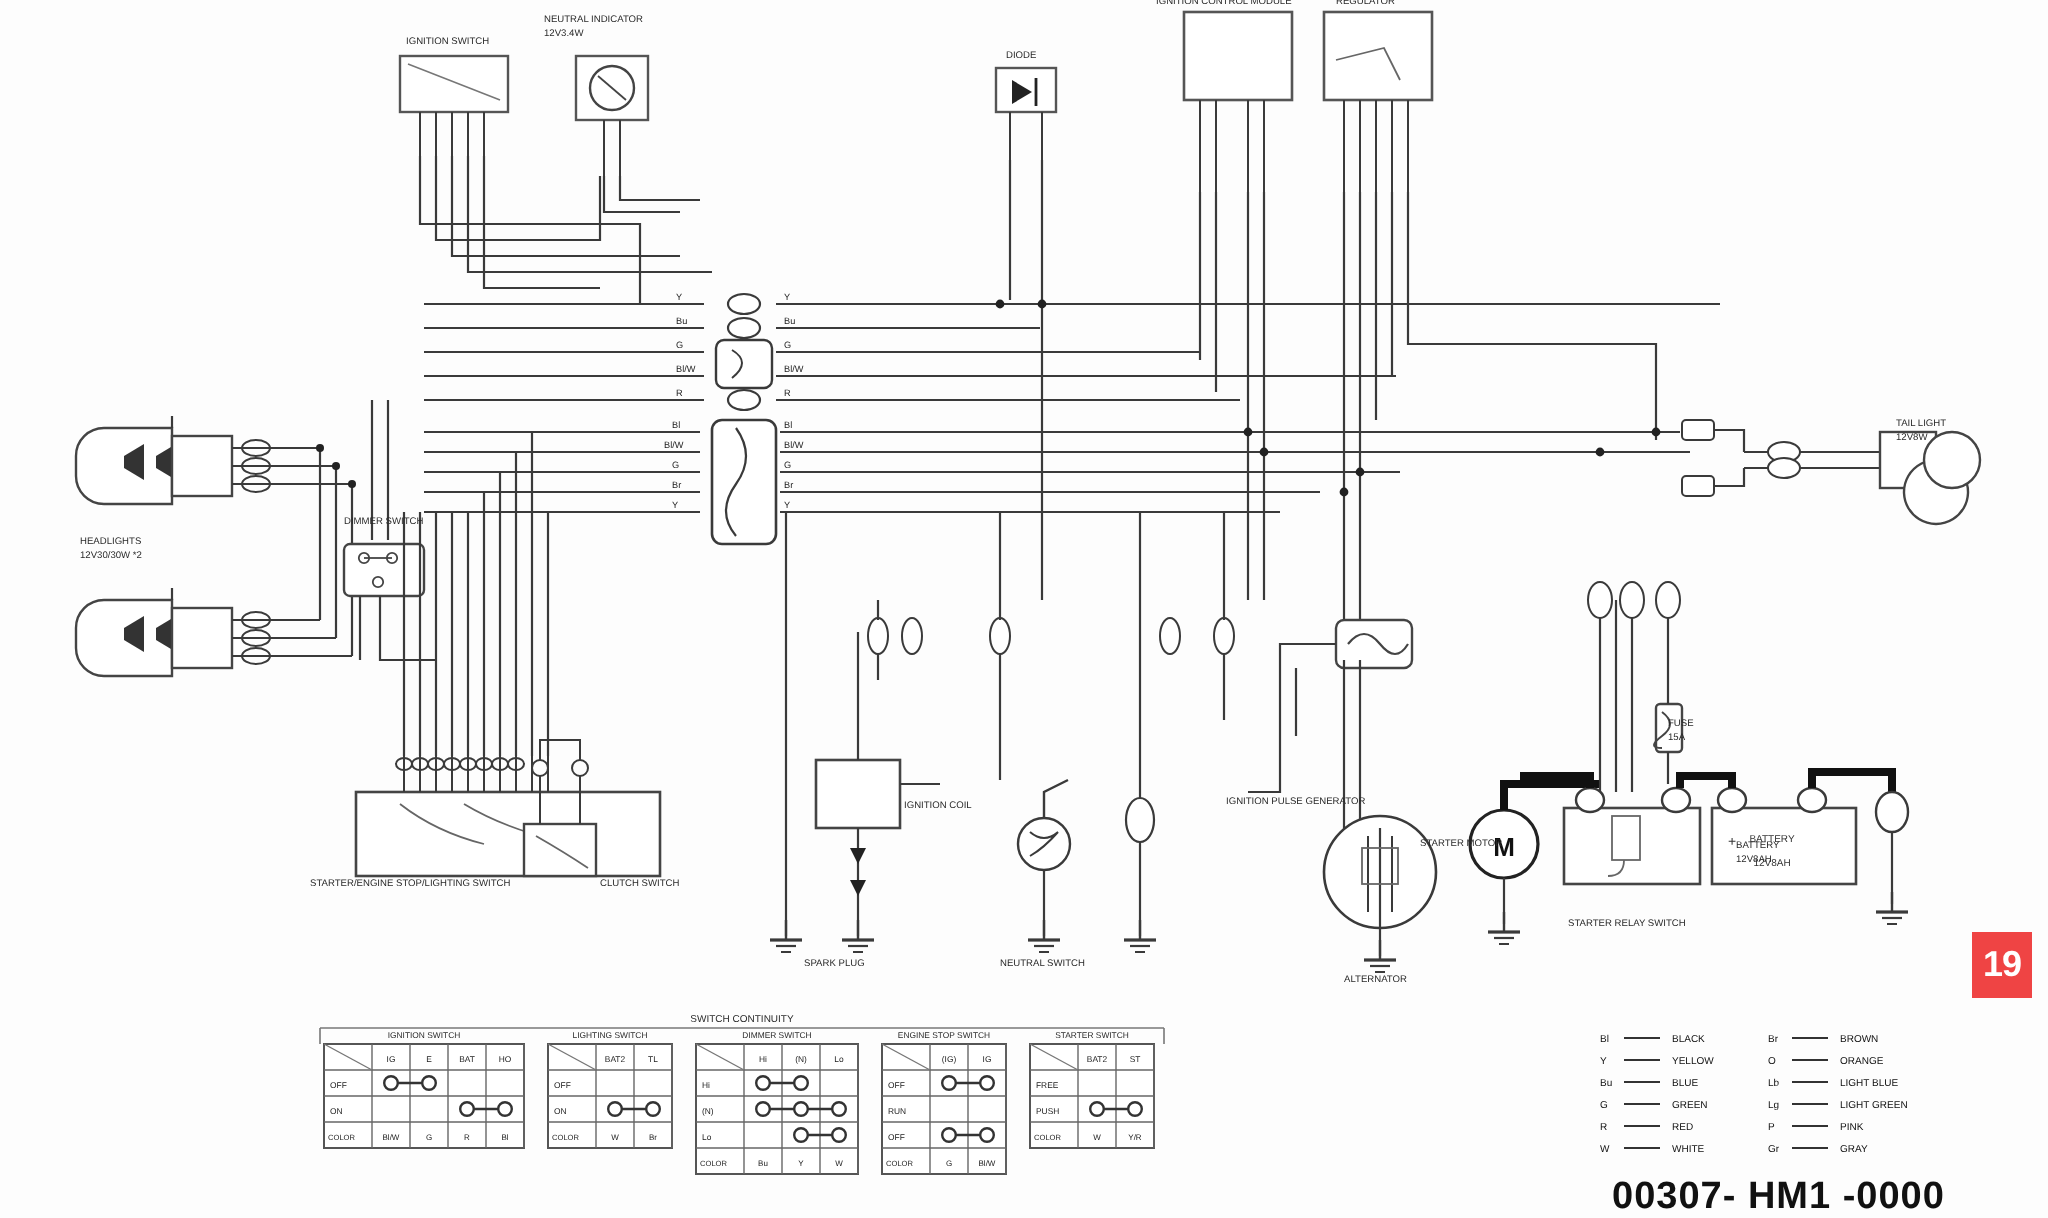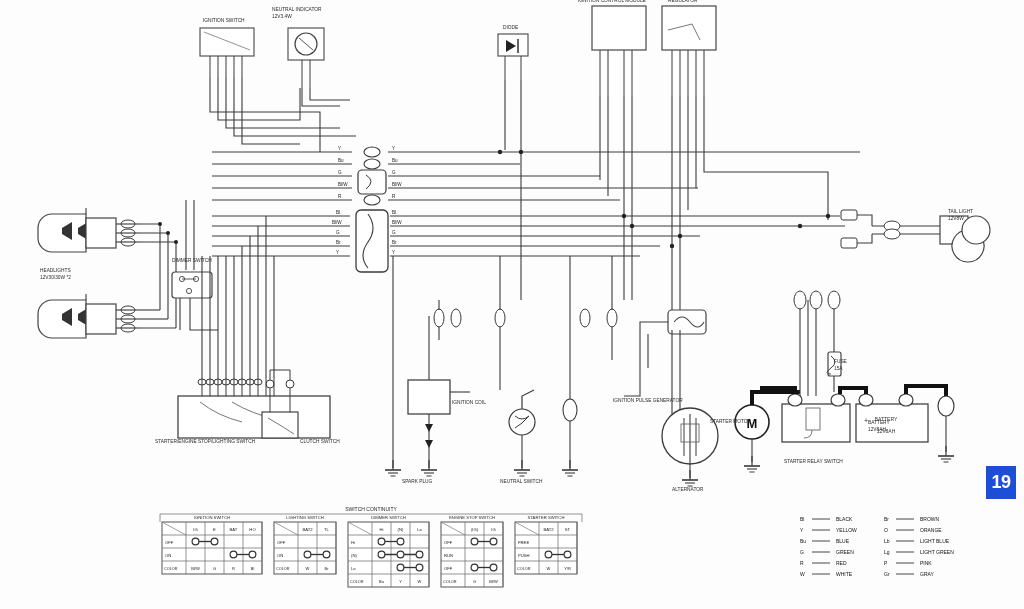--- a/index.html
+++ b/index.html
@@ -1,21 +1,21 @@
 <!DOCTYPE html>
 <html><head>
 <meta charset="utf-8">
 <style>
   html,body{margin:0;padding:0;background:#ffffff;}
   body{width:1024px;height:609px;overflow:hidden;font-family:"Liberation Sans",sans-serif;}
   #stage{position:relative;width:1024px;height:609px;background:#fdfdfd;}
   svg#diagram{position:absolute;left:0;top:0;width:1024px;height:609px;}
   .lbl{font-family:"Liberation Sans",sans-serif;fill:#222;}
   text{font-family:"Liberation Sans",sans-serif;}
-  #pagebadge{position:absolute;left:986px;top:466px;width:30px;height:33px;background:#1d4ed8;
+  #pagebadge{position:absolute;left:986px;top:466px;width:30px;height:33px;background:#ef4444;
      color:#fff;font-size:18px;font-weight:bold;display:flex;align-items:center;justify-content:center;
      letter-spacing:-0.5px;}
   #partno{position:absolute;left:806px;top:588px;font-size:19px;font-weight:bold;color:#111;
      letter-spacing:0.5px;white-space:nowrap;}
 </style>
 </head>
 <body>
 
 <div id="stage">
 
@@ -659,14 +659,15 @@
     <circle cx="624" cy="216" r="2.2"></circle>
     <circle cx="632" cy="226" r="2.2"></circle>
     <circle cx="672" cy="246" r="2.2"></circle>
     <circle cx="680" cy="236" r="2.2"></circle>
     <circle cx="800" cy="226" r="2.2"></circle>
     <circle cx="828" cy="216" r="2.2"></circle>
   </g>
 </svg>
 
 <div id="pagebadge">19</div>
+<div id="partno">00307- HM1 -0000</div>
 
 </div>
 
 </body></html>

